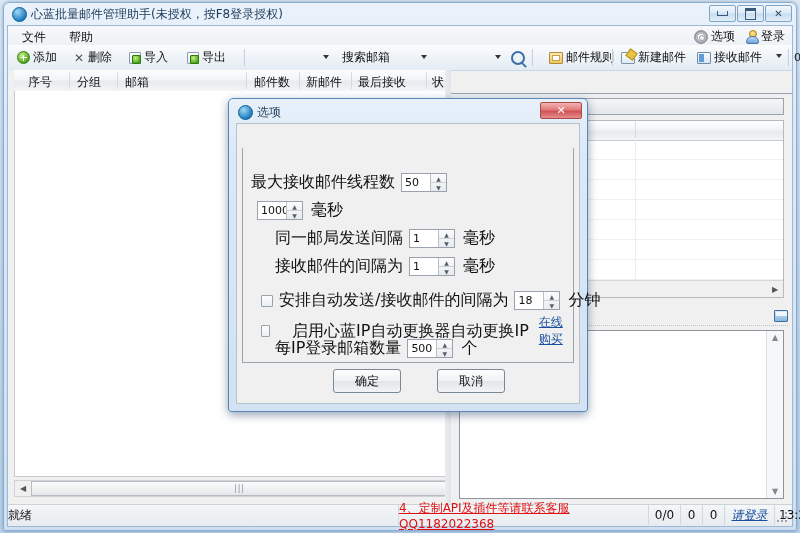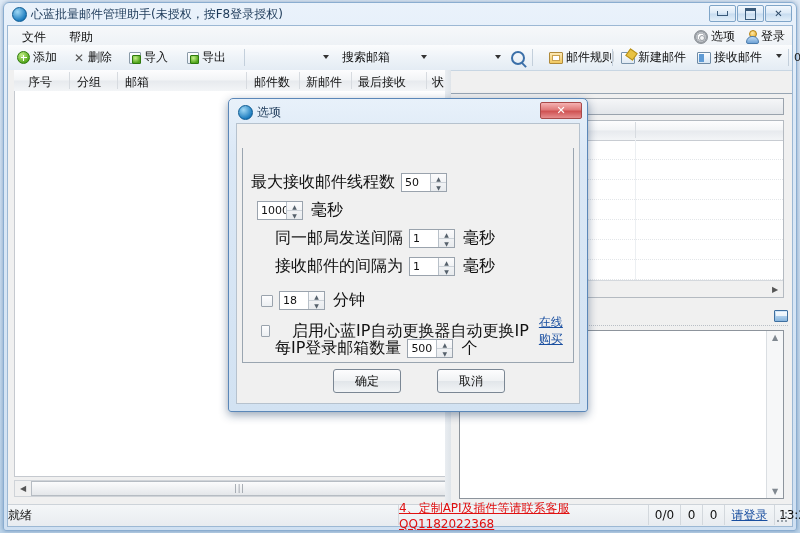--- a/index.html
+++ b/index.html
@@ -246,21 +246,21 @@
     position:absolute;left:0;right:0;bottom:0;height:21px;
     background:linear-gradient(180deg,#f4f6f8,#e8ecf0);
     border-top:1px solid #cdd3d9;
   }
   .sb-cell{
     position:absolute;top:0;height:20px;display:flex;align-items:center;justify-content:center;
     font-size:12px;color:#111;border-left:1px solid #d3d8dd;box-sizing:border-box;
   }
   .sb-cell.first{border-left:none;justify-content:flex-start;}
   .sb-marquee{color:#e01010;text-decoration:underline;font-size:12px;}
-  .sb-link{color:#1a4fa0;text-decoration:underline;}
+  .sb-link{color:#1a4fa0;text-decoration:underline;font-style:italic;}
   .grip{position:absolute;right:3px;bottom:2px;width:12px;height:12px;}
   .grip i{position:absolute;width:2px;height:2px;background:#9aa2aa;}
   
   .dlg{
     position:absolute;left:228px;top:98px;width:360px;height:314px;
     border:1px solid #5b87b8;border-radius:5px 5px 3px 3px;
     background:linear-gradient(180deg,#e8f1fa 0%,#dbe8f6 18%,#d2e2f2 100%);
     box-shadow:0 3px 10px rgba(20,50,90,.45);
     box-sizing:border-box;
   }
@@ -565,20 +565,21 @@
             <span class="btns">
                 <i>▲</i>
                 <i>▼</i>
               </span>
           </span>
           <span class="flabel" style="margin-left:8px">毫秒</span>
         </div>
 
         <div class="frow" style="left:18px;top:142px">
           <span class="chk"></span>
+          <span class="flabel" style="margin-left:6px">安排自动发送/接收邮件的间隔为</span>
           <span class="spin" style="width:46px;margin-left:6px">
             <span>18</span>
             <span class="btns">
                 <i>▲</i>
                 <i>▼</i>
               </span>
           </span>
           <span class="flabel" style="margin-left:8px">分钟</span>
         </div>
 

